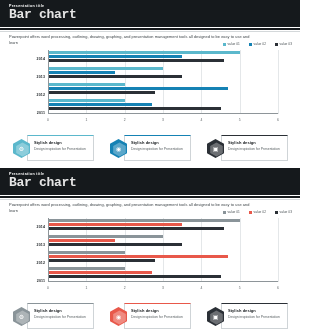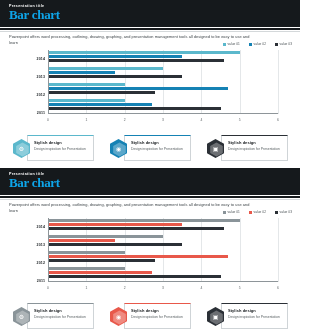--- a/index.html
+++ b/index.html
@@ -6,21 +6,21 @@
   body{width:300px;height:336px;font-family:"Liberation Sans",sans-serif;overflow:hidden;}
 
   .slide{position:relative;width:300px;height:168px;background:#ffffff;overflow:hidden;}
 
   
   .hdr{position:relative;height:27px;background:#15191c;border-bottom:2px solid #ffffff;}
   .hdr:after{content:"";position:absolute;left:0;right:0;bottom:-3px;height:2px;background:#15191c;}
   .hdr-kicker{position:absolute;left:9px;top:4px;font-size:3.6px;font-weight:bold;
     letter-spacing:.35px;color:#ffffff;text-transform:none;}
   .hdr-title{position:absolute;left:9px;top:8px;font-size:13px;font-weight:bold;
-    letter-spacing:-.3px;color:#0ea5e9;line-height:14px;font-family:Liberation Serif, serif;}
+    letter-spacing:-.3px;color:#e5e5e5;line-height:14px;font-family:Liberation Mono, monospace;}
   .hdr-rule{position:absolute;left:0;right:0;top:31px;height:1px;background:#d4d8da;}
 
   
   .lead{position:absolute;left:9px;top:34px;width:250px;font-size:3.9px;line-height:6.2px;
     color:#3c4347;letter-spacing:.05px;}
 
   
   .legend{position:absolute;right:8px;top:42px;display:flex;gap:9px;align-items:center;}
   .lg{display:flex;align-items:center;gap:1.6px;}
   .lg-sw{width:3px;height:3px;display:block;}

